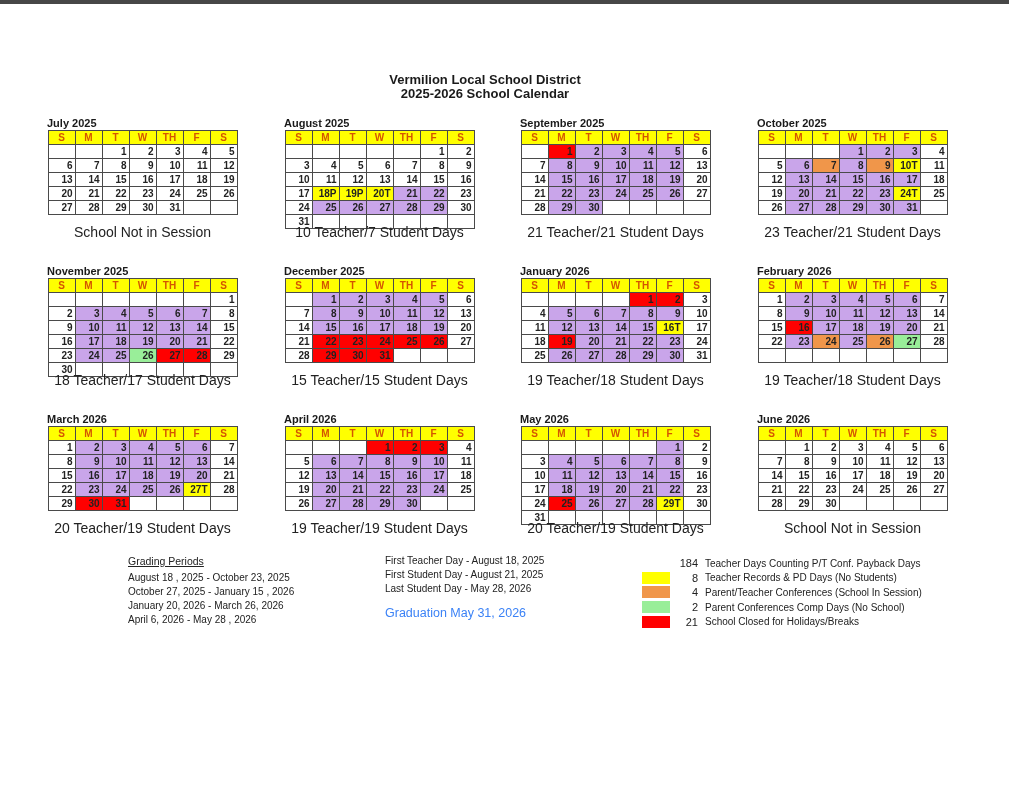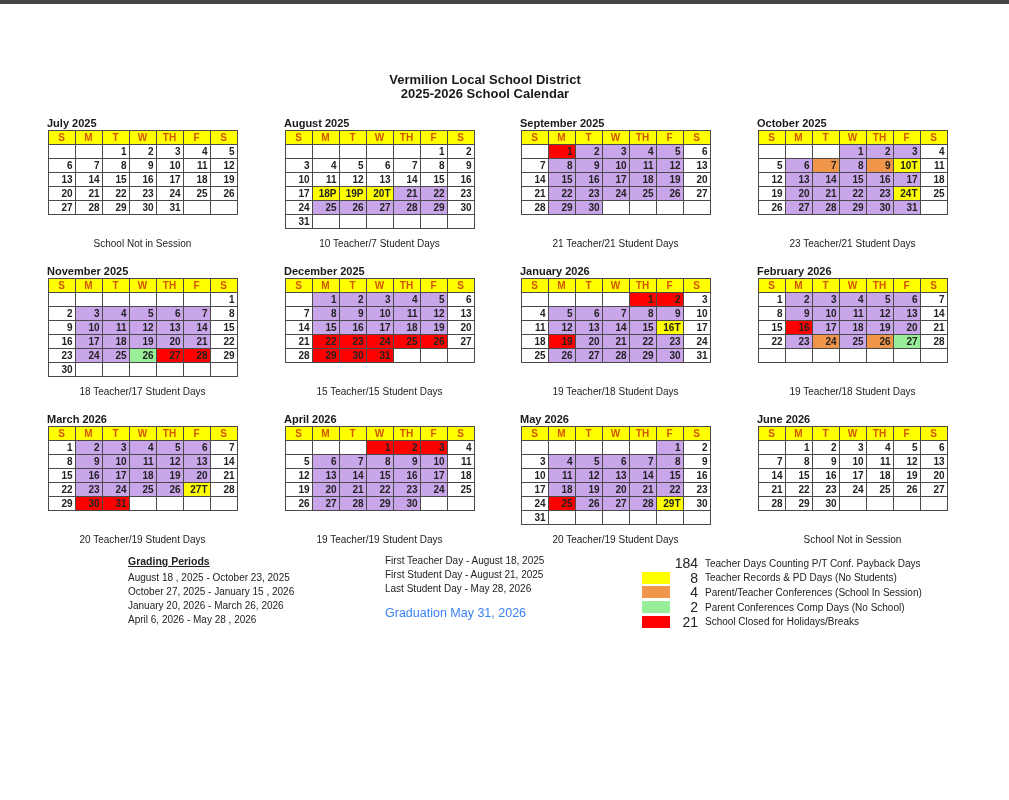--- a/index.html
+++ b/index.html
@@ -11,29 +11,29 @@
   table.cal{border-collapse:collapse;margin:0 auto}
   .cal th,.cal td{border:1px solid #4a4a4a;height:13px;font-size:10px;font-weight:bold;color:#222;line-height:13px}
   .cal th{background:#ffff00;color:#d45500;text-align:center;width:26px;padding:0}
   .cal td{width:24px;padding:0 2px 0 0;text-align:right}
   .c-p{background:#c9a5ea;color:#2d2d6e}
   .c-y{background:#ffff00;color:#cc1100}
   .c-o{background:#f0964a;color:#8b2500}
   .c-g{background:#99ee99;color:#2f6b2f}
   .c-r{background:#ff0000;color:#9c0000}
   .c-rt{color:#d04040}
-  .m-caption{position:absolute;top:121px;left:0;width:100%;text-align:center;font-size:10px;font-weight:normal;color:#222}
+  .m-caption{position:absolute;top:107px;left:0;width:100%;text-align:center;font-size:14px;font-weight:normal;color:#222}
   .grading{position:absolute;left:128px;top:554px;font-size:10px;color:#222;line-height:14px}
-  .gp-title{font-weight:bold;text-decoration:underline;font-size:10.5px;margin-bottom:3px}
+  .gp-title{font-weight:normal;text-decoration:underline;font-size:10.5px;margin-bottom:3px}
   .keydates{position:absolute;left:385px;top:554px;font-size:10px;color:#222;line-height:14px}
   .graduation{margin-top:10px;font-size:12.5px;color:#3b82f6}
   .legend{position:absolute;left:642px;top:556px}
   .lg-row{display:flex;align-items:center;height:14.6px}
   .lg-swatch{width:28px;height:12px;display:inline-block;flex:0 0 28px}
-  .lg-count{width:26px;text-align:right;font-size:14px;color:#222;margin-left:2px;flex:0 0 26px}
+  .lg-count{width:26px;text-align:right;font-size:11px;color:#222;margin-left:2px;flex:0 0 26px}
   .lg-label{margin-left:7px;font-size:10px;color:#222;white-space:nowrap}
 </style>
 </head>
 <body>
 
 <div class="topbar"></div>
 
 <div class="title">
   <div>Vermilion Local School District</div>
   <div>2025-2026 School Calendar</div>

